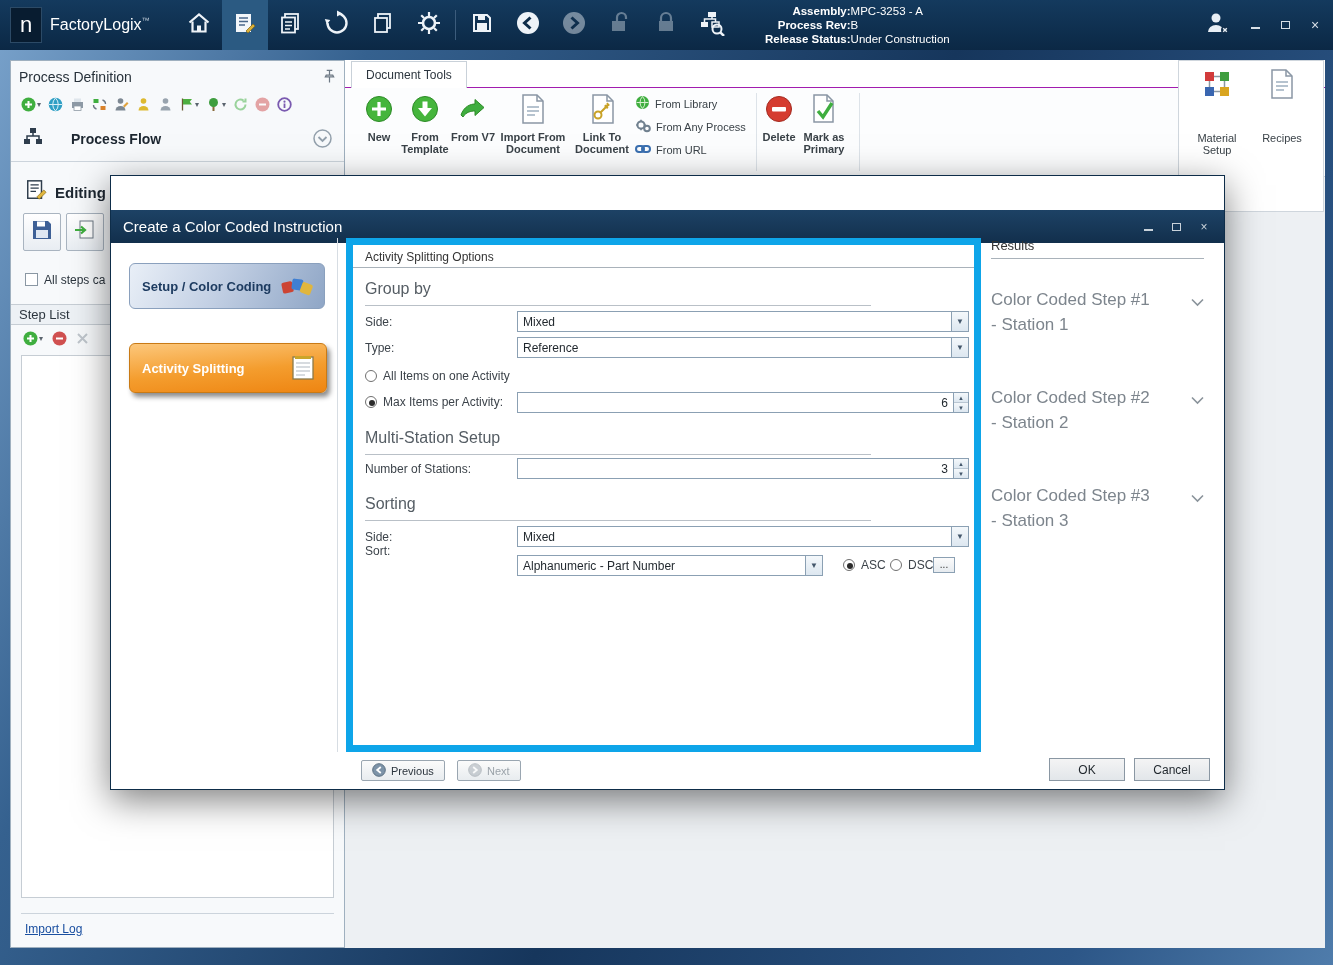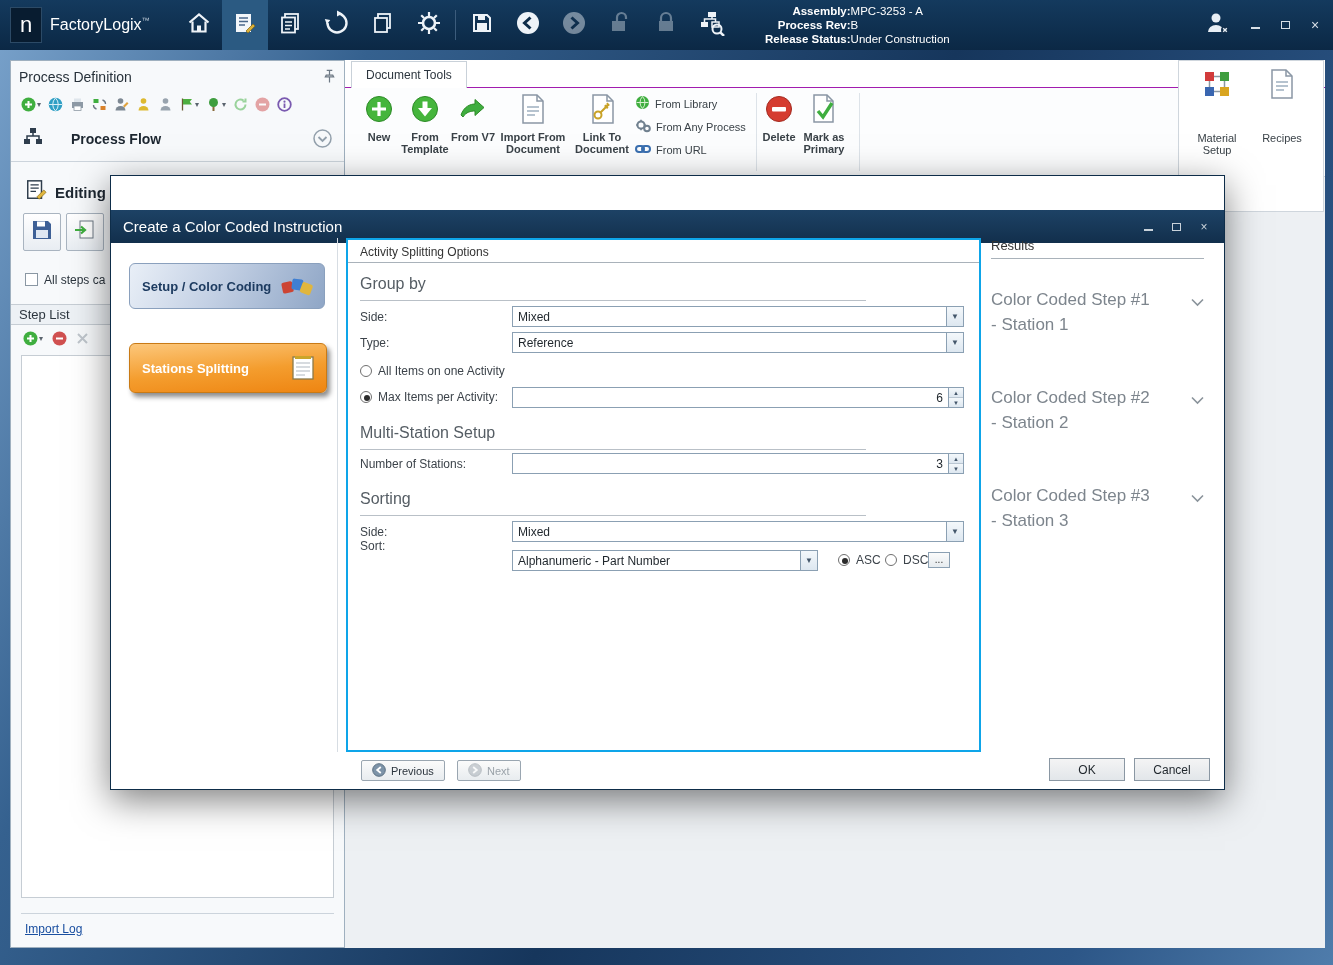--- a/index.html
+++ b/index.html
@@ -82,21 +82,21 @@
 
   .nav-btn { position:absolute; left:18px; border-radius:6px; display:flex; align-items:center;
     justify-content:space-between; padding:0 10px 0 12px; font-size:13px; font-weight:bold; }
   .nav-setup { top:54px; width:196px; height:46px; color:#1d3b60; border:1px solid #8aa0bd;
     background:linear-gradient(115deg,#e9eff7 0%,#c3d0e4 45%,#8fa6c6 100%); }
   .nav-activity { top:134px; width:198px; height:50px; color:#fff; border:1px solid #c97a15;
     background:linear-gradient(175deg,#fcc77b 0%,#f49d2e 55%,#ee8512 100%); box-shadow:3px 4px 5px rgba(0,0,0,.45); }
 
   .dlg-vsep { position:absolute; left:226px; top:29px; height:514px; width:1px; background:#d7dde3; }
 
-  .opt-box { position:absolute; left:235px; top:29px; width:635px; height:514px; border:2px solid #0ea5e9; background:#fff;padding-left:16px; }
+  .opt-box { position:absolute; left:235px; top:29px; width:635px; height:514px; border:7px solid #0ea5e9; background:#fff;padding-left:16px; }
   .opt-title { position:absolute; left:0; top:0; width:100%; height:23px; padding:5px 12px 0;
     font-size:12px; color:#333; border-bottom:1px solid #a9b2ba; }
   .sec-title { position:absolute; left:12px; font-size:16px; color:#555d64; }
   .sec-rule { position:absolute; left:12px; width:506px; border-top:1px solid #b9c0c7; }
   .fld-label { position:absolute; left:12px; font-size:12px; color:#3c434a; }
   .dropdown { position:absolute; height:21px; border:1px solid #8ba0b3; background:#fff; display:flex; }
   .dd-value { flex:1; font-size:12px; color:#1f262c; padding:3px 0 0 5px; overflow:hidden; white-space:nowrap; }
   .dd-btn { width:17px; border-left:1px solid #8ba0b3; background:linear-gradient(#f4f8fb,#dde7f0);
     display:flex; align-items:center; justify-content:center; }
   .dd-arrow { font-size:8px; color:#44576b; }
@@ -555,21 +555,21 @@
 
       <div class="nav-btn nav-setup">
         <span>Setup / Color Coding</span>
         <span><svg width="34" height="26">
               <rect x="2" y="10" width="11" height="11" rx="2" fill="#cc4433" transform="rotate(-12 7 15)"></rect>
               <rect x="12" y="7" width="11" height="11" rx="2" fill="#3f7fd2" transform="rotate(8 17 12)"></rect>
               <rect x="21" y="11" width="11" height="11" rx="2" fill="#e0b63e" transform="rotate(20 26 16)"></rect>
             </svg></span>
       </div>
       <div class="nav-btn nav-activity">
-        <span>Stations Splitting</span>
+        <span>Activity Splitting</span>
         <span><svg width="26" height="28">
               <rect x="3" y="4" width="20" height="22" fill="#fff" stroke="#8a7a4a" stroke-width="1.3"></rect>
               <path d="M5 4.5 h16" stroke="#caa52a" stroke-width="3"></path>
               <path d="M6 10 h14 M6 14 h14 M6 18 h14 M6 22 h9" stroke="#b0b8c0" stroke-width="1.2"></path>
             </svg></span>
       </div>
 
       <div class="dlg-vsep"></div>
 
       <div class="opt-box">

